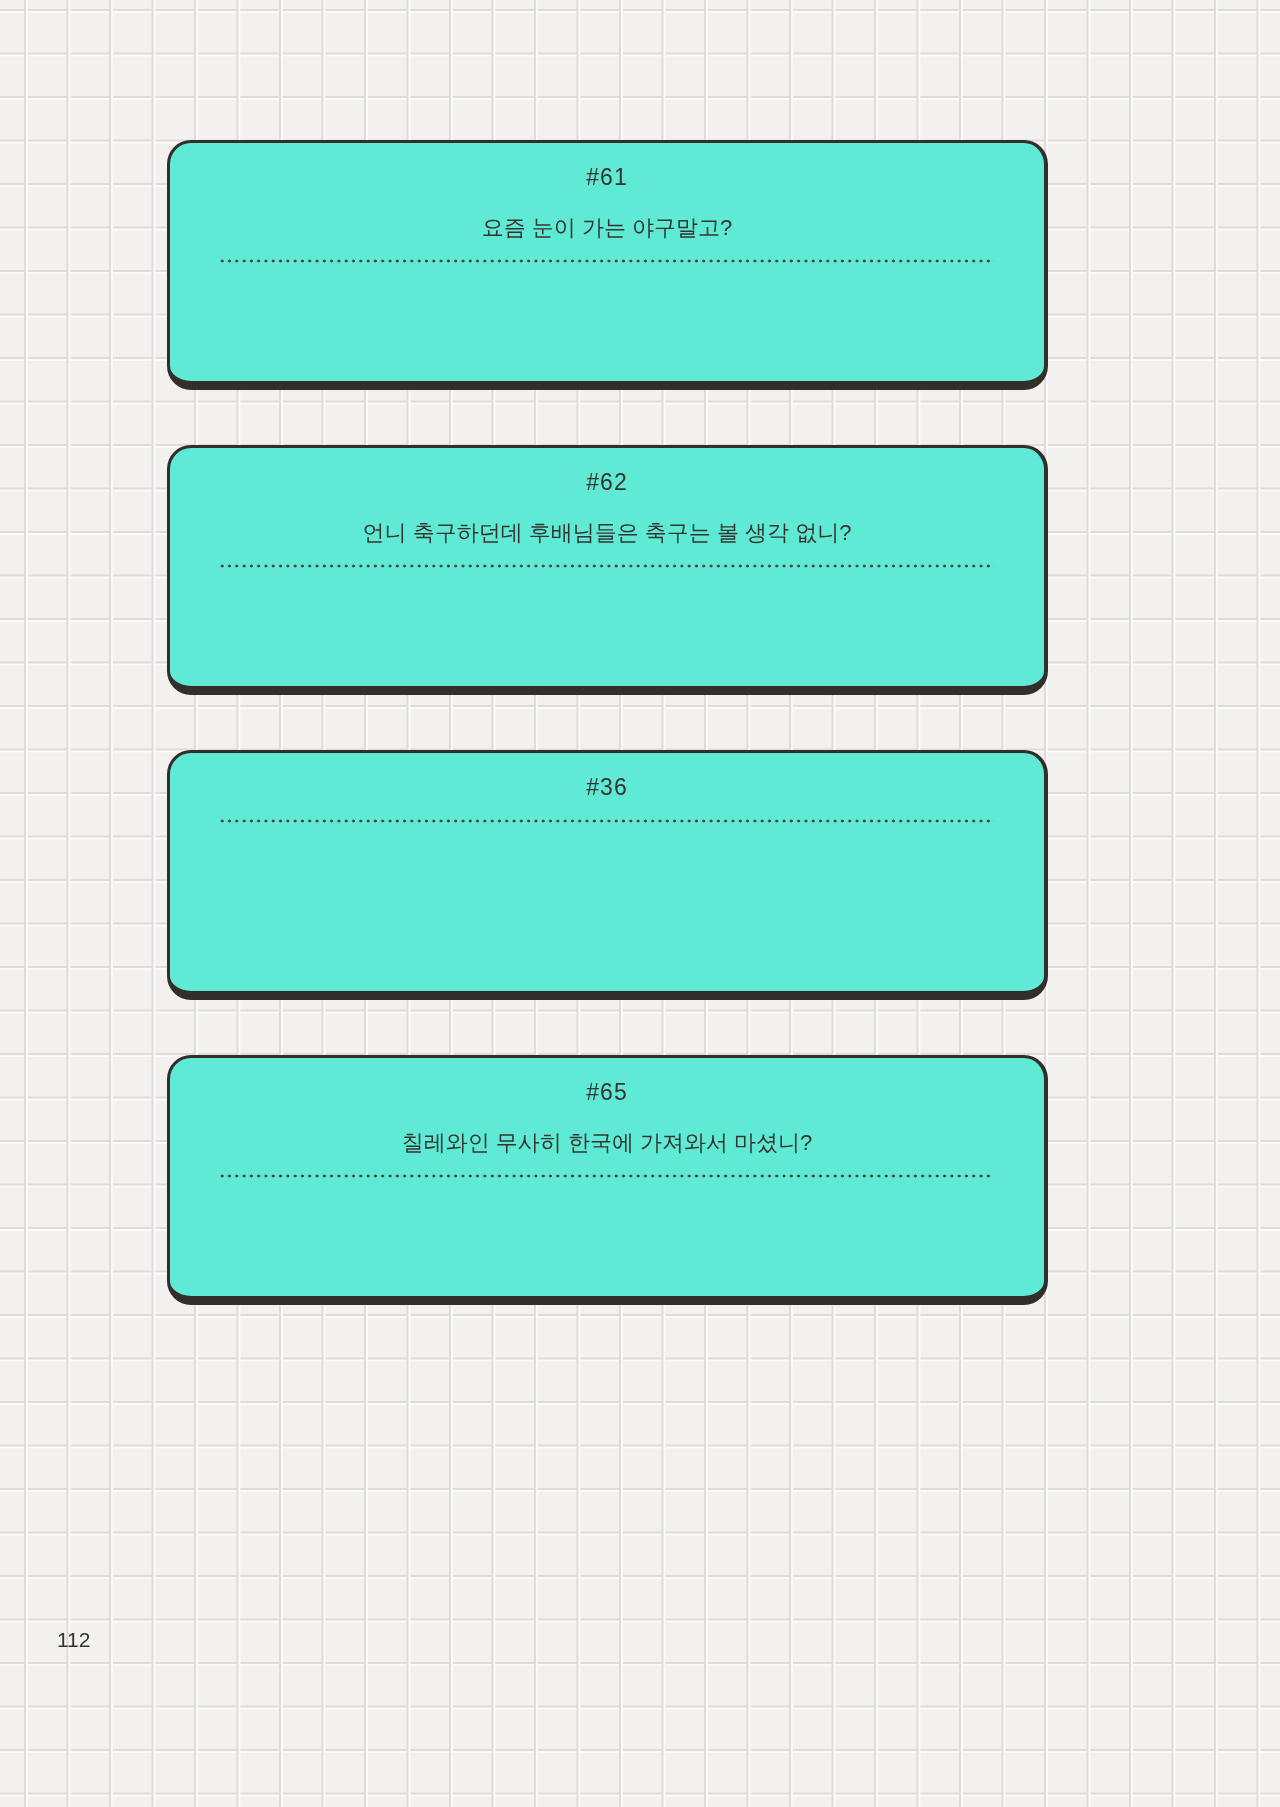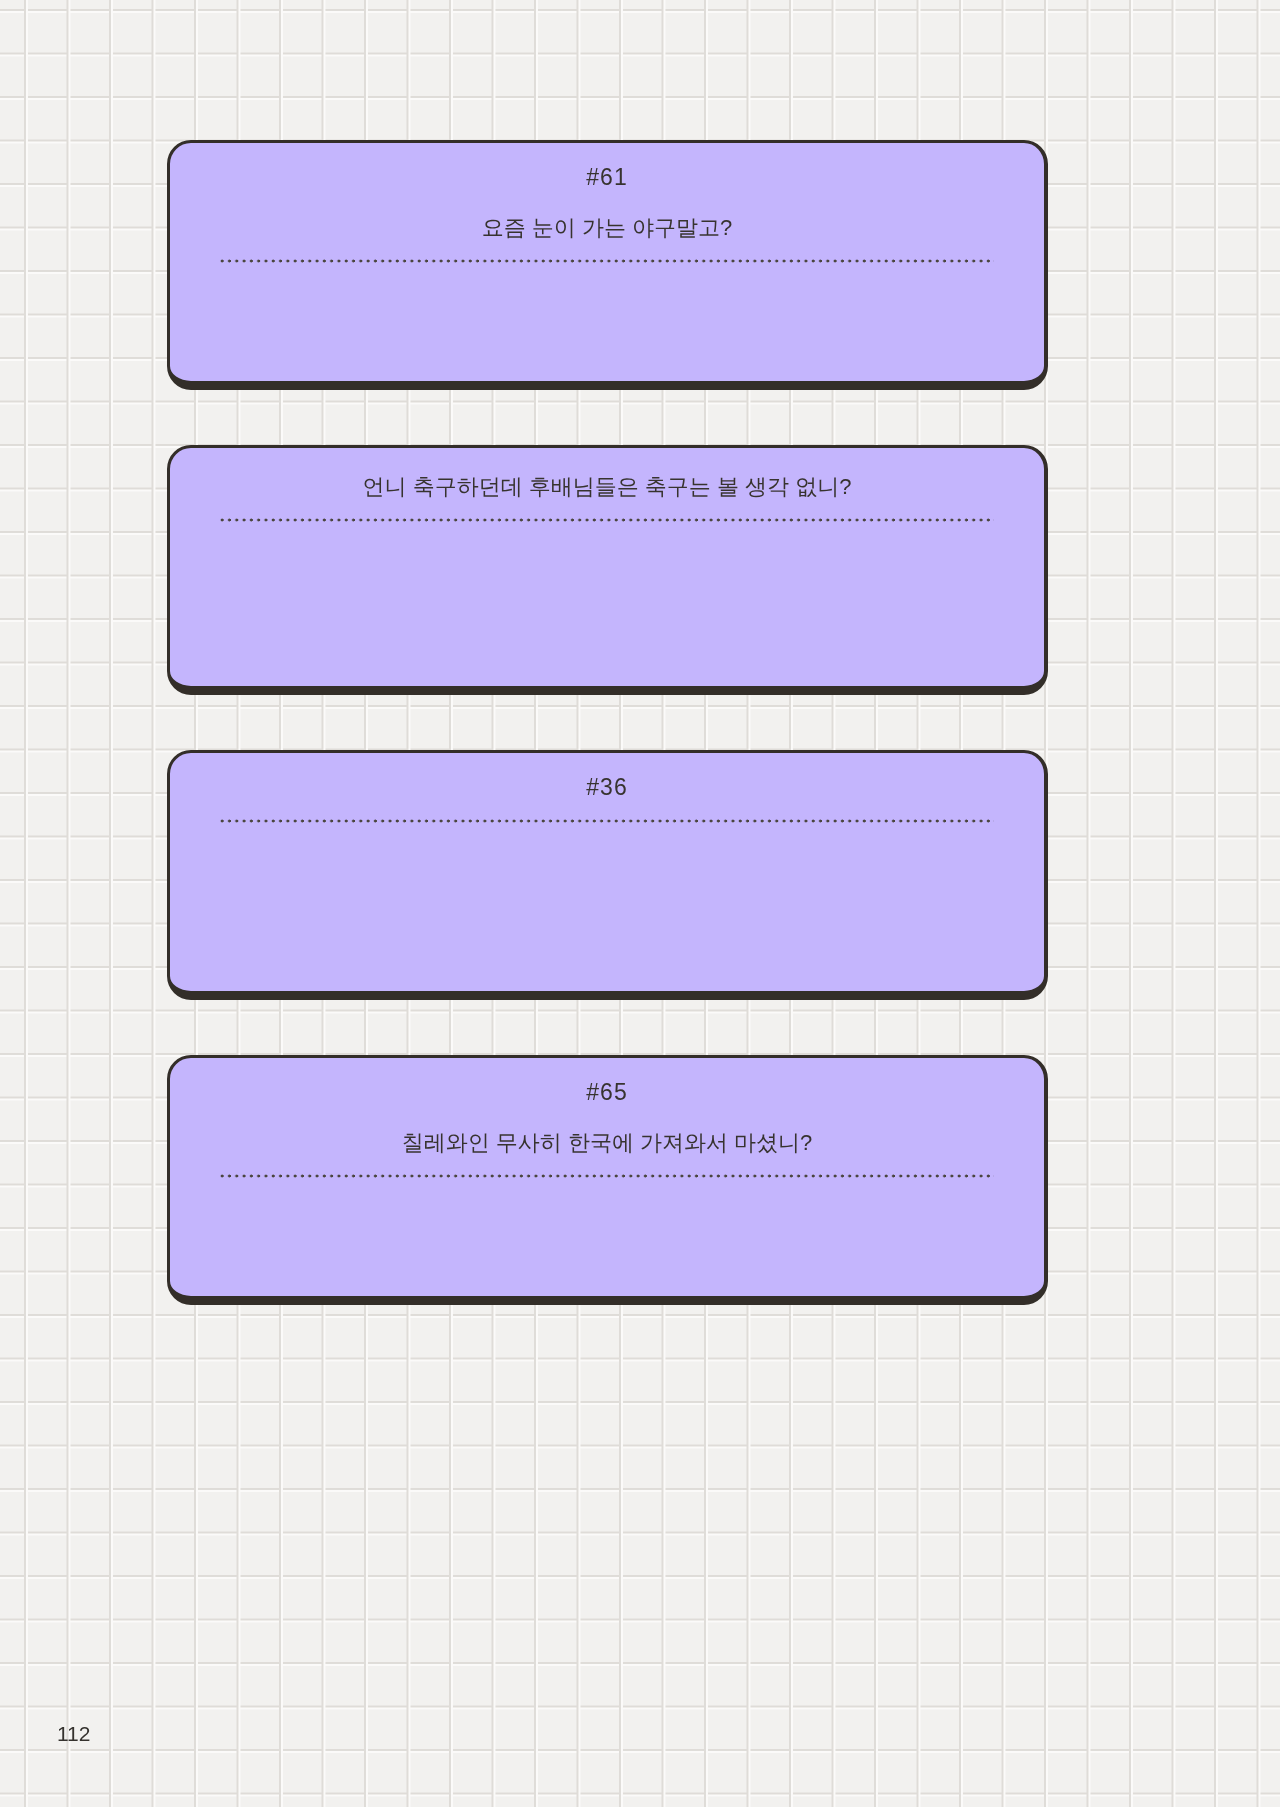--- a/index.html
+++ b/index.html
@@ -25,21 +25,21 @@
     position: absolute;
     left: 167px;
     top: 140px;
     width: 881px;
   }
   .card {
     box-sizing: border-box;
     width: 881px;
     height: 250px;
     margin-bottom: 55px;
-    background: #c4b5fd;
+    background: #5eead4;
     border: 3px solid #332e29;
     border-right-width: 4px;
     border-bottom-width: 9px;
     border-radius: 24px;
     text-align: center;
   }
   .card-number {
     padding-top: 23px;
     font-size: 23px;
     line-height: 1;
@@ -58,39 +58,40 @@
     background-image: radial-gradient(circle at 2px 2px, #4a453f 1.3px, rgba(0,0,0,0) 1.7px);
     background-size: 7.3px 4px;
     background-repeat: repeat-x;
   }
   .answer-space {
     height: 110px;
   }
   .page-number {
     position: absolute;
     left: 57px;
-    top: 1723px;
+    top: 1629px;
     font-size: 21px;
     line-height: 1;
     color: #35322e;
   }
 </style>
 </head>
 <body>
 
 <div class="cards">
 
   <section class="card">
     <div class="card-number">#61</div>
     <div class="card-question">요즘 눈이 가는 야구말고?</div>
     <div class="answer-line"></div>
     <div class="answer-space"></div>
   </section>
 
   <section class="card">
+    <div class="card-number">#62</div>
     <div class="card-question">언니 축구하던데 후배님들은 축구는 볼 생각 없니?</div>
     <div class="answer-line"></div>
     <div class="answer-space"></div>
   </section>
 
 
   <section class="card">
     <div class="card-number">#36</div>
     <div class="answer-line"></div>
     <div class="answer-space"></div>

